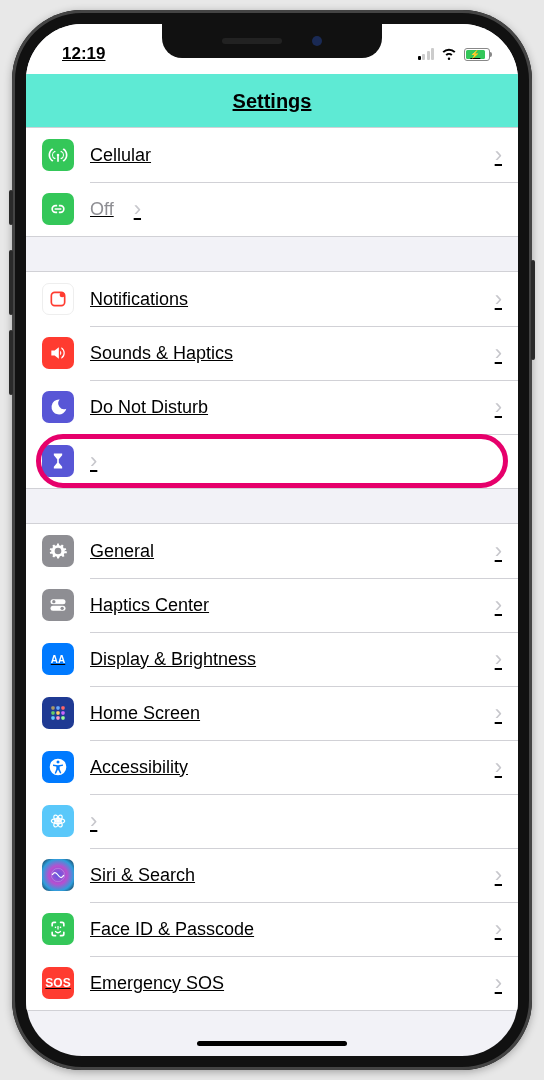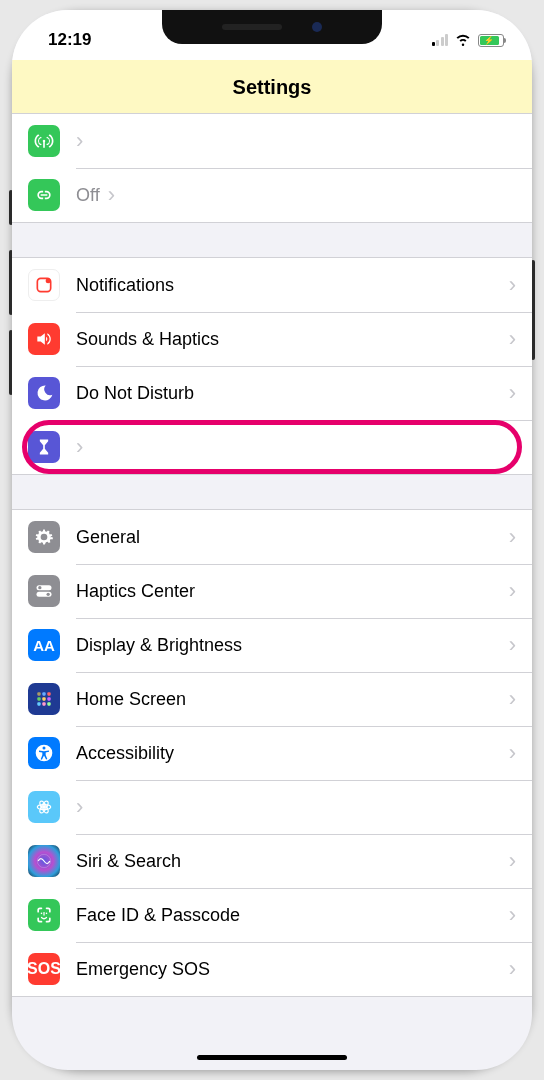--- a/index.html
+++ b/index.html
@@ -10,22 +10,24 @@
     height: 1080px;
     display: flex;
     align-items: center;
     justify-content: center;
   }
   .phone {
     width: 520px;
     height: 1060px;
     background: #111;
     border-radius: 70px;
+    padding: 14px;
     position: relative;
     box-shadow: inset 0 0 0 3px #444, 0 2px 8px rgba(0,0,0,0.3);
+    text-decoration: underline;
   }
   .side-btn { position: absolute; background: #2a2a2a; border-radius: 2px; }
   .side-l1 { left: -3px; top: 180px; width: 4px; height: 35px; }
   .side-l2 { left: -3px; top: 240px; width: 4px; height: 65px; }
   .side-l3 { left: -3px; top: 320px; width: 4px; height: 65px; }
   .side-r1 { right: -3px; top: 250px; width: 4px; height: 100px; }
   .screen {
     width: 100%;
     height: 100%;
     background: #f2f2f7;
@@ -62,21 +64,21 @@
   .sig i:nth-child(1){height:4px;background:#000;} .sig i:nth-child(2){height:6px;}
   .sig i:nth-child(3){height:9px;} .sig i:nth-child(4){height:12px;}
   .batt {
     width: 26px; height: 13px; border:1px solid #888; border-radius:3px;
     position:relative; padding:1px;
   }
   .batt::after{content:"";position:absolute;right:-3px;top:3.5px;width:2px;height:5px;background:#888;border-radius:0 2px 2px 0;}
   .batt .fill{height:100%;width:85%;background:#34c759;border-radius:1.5px;display:flex;align-items:center;justify-content:center;}
   .batt .fill::before{content:"⚡";font-size:8px;color:#fff;}
   .header {
-    background:#fef9c3;
+    background:#5eead4;
     text-align:center;
     padding: 16px 0 14px 0;
     font-size: 20px;
     font-weight: 700;
   }
   .content { background:#f2f2f7; }
   .group { background:#fff; border-top:0.5px solid #d1d1d6; border-bottom:0.5px solid #d1d1d6; }
   .gap { height:34px; }
   .row {
     display:flex; align-items:center;
@@ -88,21 +90,21 @@
     content:""; position:absolute; top:0; left:64px; right:0;
     height:0.5px; background:#d1d1d6;
   }
   .icon {
     width:32px; height:32px; border-radius:7px;
     display:flex; align-items:center; justify-content:center;
     flex-shrink:0; margin-right:16px;
     color:#fff;
   }
   .label { flex:1; font-size:18px; color:#000; }
-  .detail { font-size:18px; color:#8e8e93; margin-right:8px; }
+  .detail { font-size:18px; color:#8e8e93; margin-right:20px; }
   .chev { color:#c7c7cc; font-size:22px; font-weight:300; }
   .highlight-ring {
     position:absolute; left:10px; right:10px; top:0; bottom:0;
     border:5px solid #e6006b; border-radius:30px; pointer-events:none;
   }
   .home-ind {
     position:absolute; bottom:10px; left:50%; transform:translateX(-50%);
     width:150px; height:5px; background:#000; border-radius:3px;
   }
   
@@ -150,20 +152,21 @@
     <div class="header">Settings</div>
 
     <div class="content" id="content">
         <div class="group">
           <div class="row">
       <div class="icon bg-green">
               <svg viewBox="0 0 24 24">
                 <path fill="#fff" d="M5 4a9.5 9.5 0 000 16l1.5-1.5a7.4 7.4 0 010-13zM19 4l-1.5 1.5a7.4 7.4 0 010 13L19 20a9.5 9.5 0 000-16zM8 7a5.5 5.5 0 000 10l1.5-1.5a3.4 3.4 0 010-7zM16 7l-1.5 1.5a3.4 3.4 0 010 7L16 17a5.5 5.5 0 000-10zM12 10.5a1.5 1.5 0 00-1 2.6V20h2v-6.9a1.5 1.5 0 00-1-2.6z"></path>
               </svg>
             </div>
+      <div class="label">Cellular</div>
 
       <div class="chev">›</div>
 
     </div>
           <div class="row">
       <div class="icon bg-green">
               <svg viewBox="0 0 24 24">
                 <path fill="#fff" d="M9 7a5 5 0 000 10h2v-2H9a3 3 0 010-6h2V7zm6 0h-2v2h2a3 3 0 010 6h-2v2h2a5 5 0 000-10zm-7 4h8v2H8z"></path>
               </svg>
             </div>
@@ -241,21 +244,21 @@
                 <circle cx="17" cy="16" r="2" fill="#8e8e93"></circle>
               </svg>
             </div>
       <div class="label">Haptics Center</div>
 
       <div class="chev">›</div>
 
     </div>
           <div class="row">
       <div class="icon bg-blue">
-              <span style="font-weight:700;font-size:15px;color:#fff;">AA</span>
+              <span style="font-weight:700;font-size:10px;color:#fff;">AA</span>
             </div>
       <div class="label">Display &amp; Brightness</div>
 
       <div class="chev">›</div>
 
     </div>
           <div class="row">
       <div class="icon bg-darkblue">
               <svg viewBox="0 0 24 24">
                 <rect x="4" y="4" width="4" height="4" rx="1" fill="#a96"></rect>
@@ -324,21 +327,21 @@
                 <line x1="12" y1="9" x2="12" y2="12" stroke="#fff" stroke-width="1.5" stroke-linecap="round"></line>
               </svg>
             </div>
       <div class="label">Face ID &amp; Passcode</div>
 
       <div class="chev">›</div>
 
     </div>
           <div class="row">
       <div class="icon bg-red">
-              <span style="font-weight:800;font-size:16px;color:#fff;">SOS</span>
+              <span style="font-weight:800;font-size:12px;color:#fff;">SOS</span>
             </div>
       <div class="label">Emergency SOS</div>
 
       <div class="chev">›</div>
 
     </div>
         </div>
       </div>
 
     <div class="home-ind"></div>

